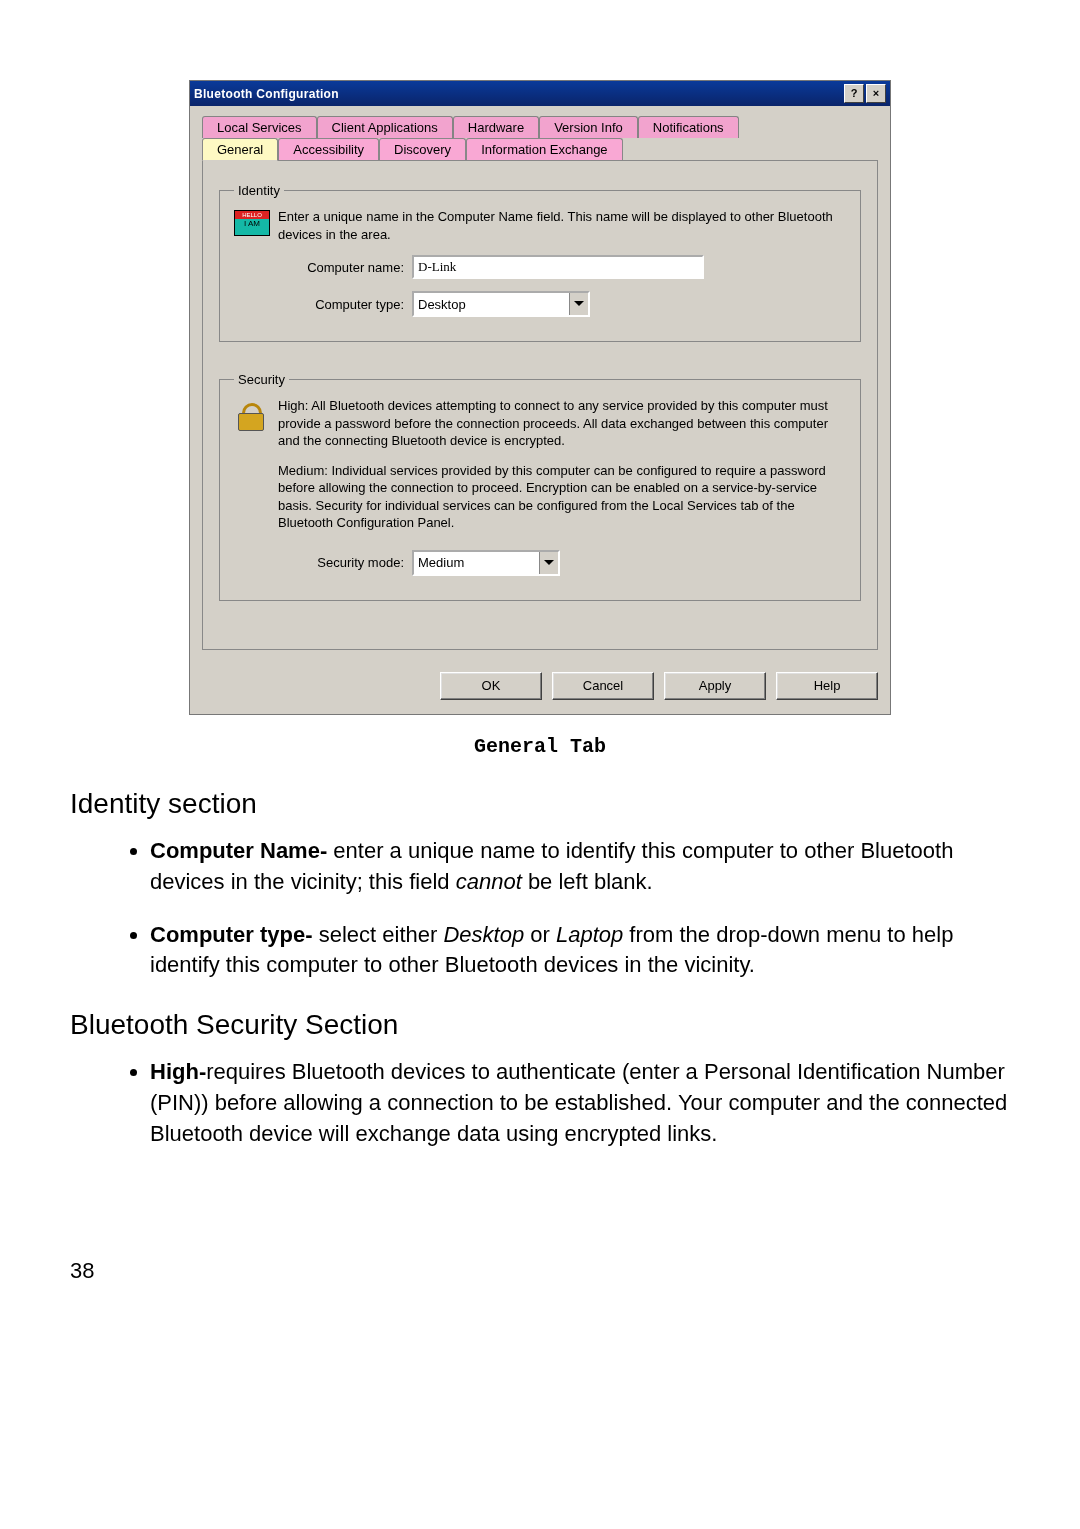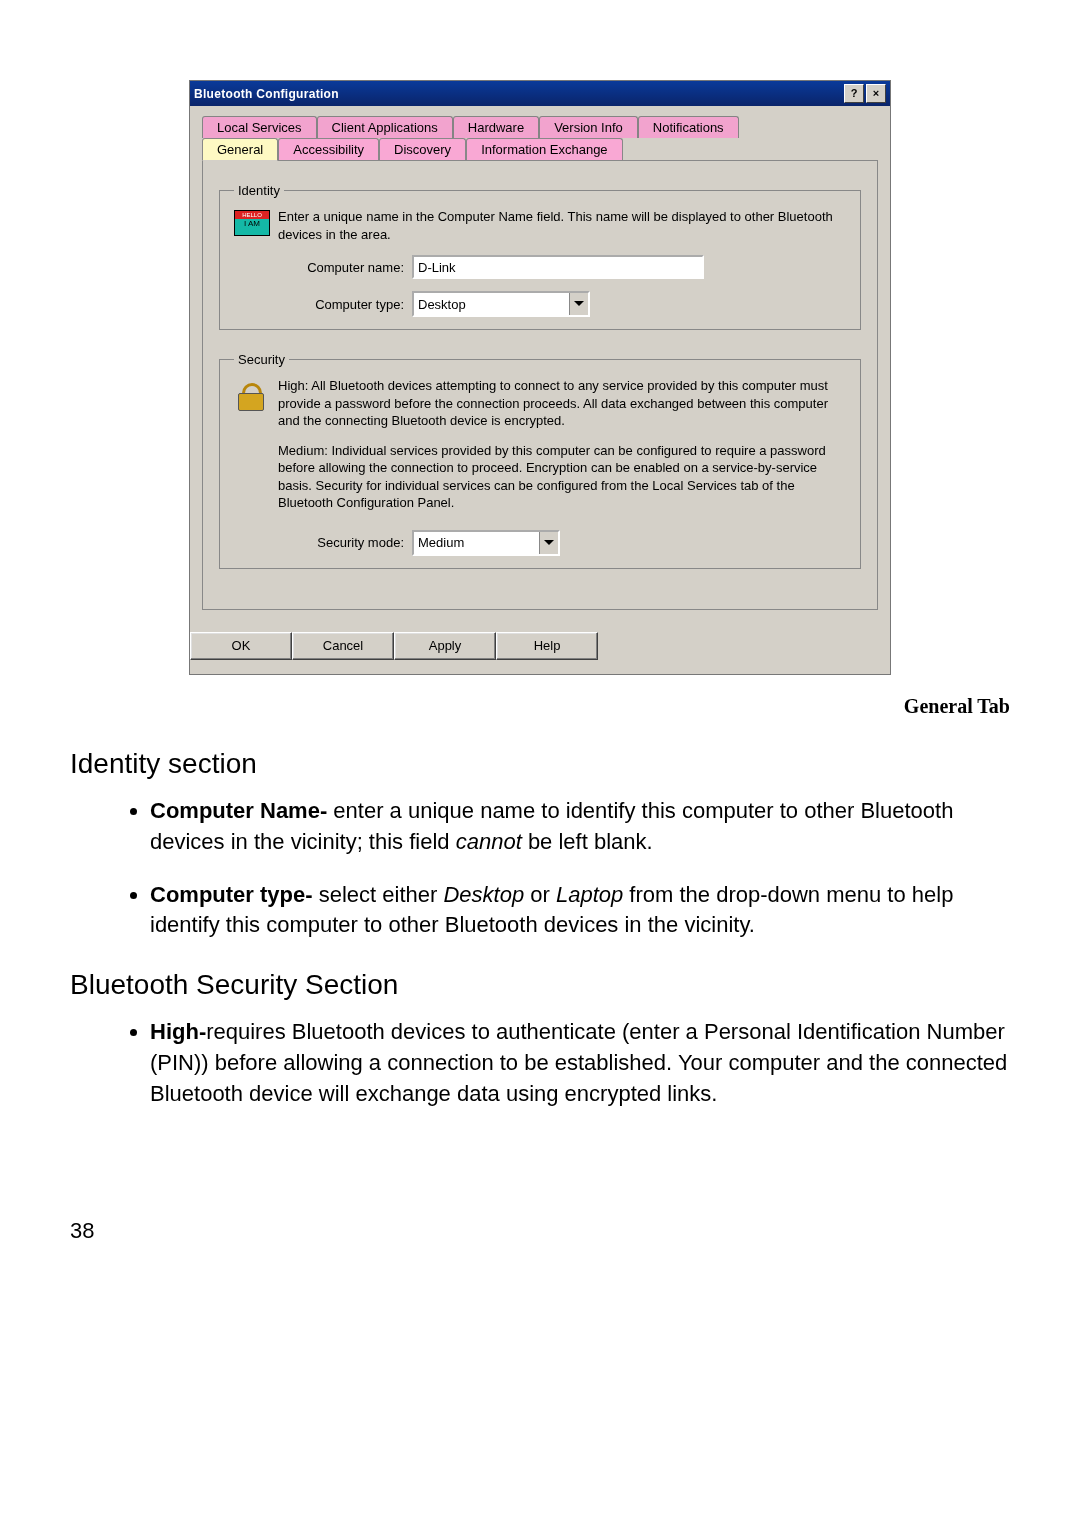--- a/index.html
+++ b/index.html
@@ -68,22 +68,22 @@
     border-bottom:1px solid #d4d0c8;
     margin-bottom:-1px;
   }
   .tabbody {
     border:1px solid #888;
     background:#d4d0c8;
     padding:14px 16px 18px 16px;
   }
   fieldset.groupbox {
     border:1px solid #888;
-    margin: 8px 0 22px 0;
-    padding: 10px 14px 12px 14px;
+    margin: 8px 0 30px 0;
+    padding: 10px 14px 24px 14px;
   }
   fieldset.groupbox legend {
     font-size:13px;
     padding:0 4px;
   }
   .row { display:flex; align-items:flex-start; }
   .iconcell { width:44px; flex:none; padding-top:2px;}
   .nametag {
     display:inline-block;
     border:1px solid #000;
@@ -131,21 +131,21 @@
     text-align:right;
     padding-right:8px;
     font-size:13px;
   }
   .textinput {
     border:2px inset #fff;
     background:#fff;
     height:20px;
     padding:0 4px;
     font-size:13px;
-    font-family:Liberation Sans, sans-serif;
+    font-family:Liberation Serif, serif;
     width:280px;
     display:flex; align-items:center;
   }
   .select {
     border:2px inset #fff;
     background:#fff;
     height:22px;
     width:170px;
     display:flex; align-items:center;
     position:relative;
@@ -160,39 +160,41 @@
     display:flex; align-items:center; justify-content:center;
   }
   .select .arrowbtn::after{
     content:"";
     border:5px solid transparent;
     border-top-color:#000;
     margin-top:4px;
   }
   .buttonbar {
     display:flex;
+    justify-content:flex-end;
+    gap:10px;
     padding:10px 12px 14px 0;
   }
   .winbtn {
     min-width:100px;
     height:26px;
     background:#d4d0c8;
     border:1px solid #404040;
     border-top-color:#fff; border-left-color:#fff;
     box-shadow: inset -1px -1px #808080, inset 1px 1px #dfdfdf;
     font-size:13px;
     display:flex; align-items:center; justify-content:center;
   }
   
   .caption {
-    text-align:right;
+    text-align:center;
     font-weight:bold;
     font-size:20px;
     margin: 6px 0 30px 0;
-    font-family: Liberation Serif, serif;
+    font-family: Liberation Mono, monospace;
   }
   h2.sec {
     font-size:28px;
     font-weight:normal;
     margin: 28px 0 16px 0;
     font-family: Arial, sans-serif;
   }
   ul.bullets {
     margin: 8px 0 26px 0;
     padding-left: 80px;

